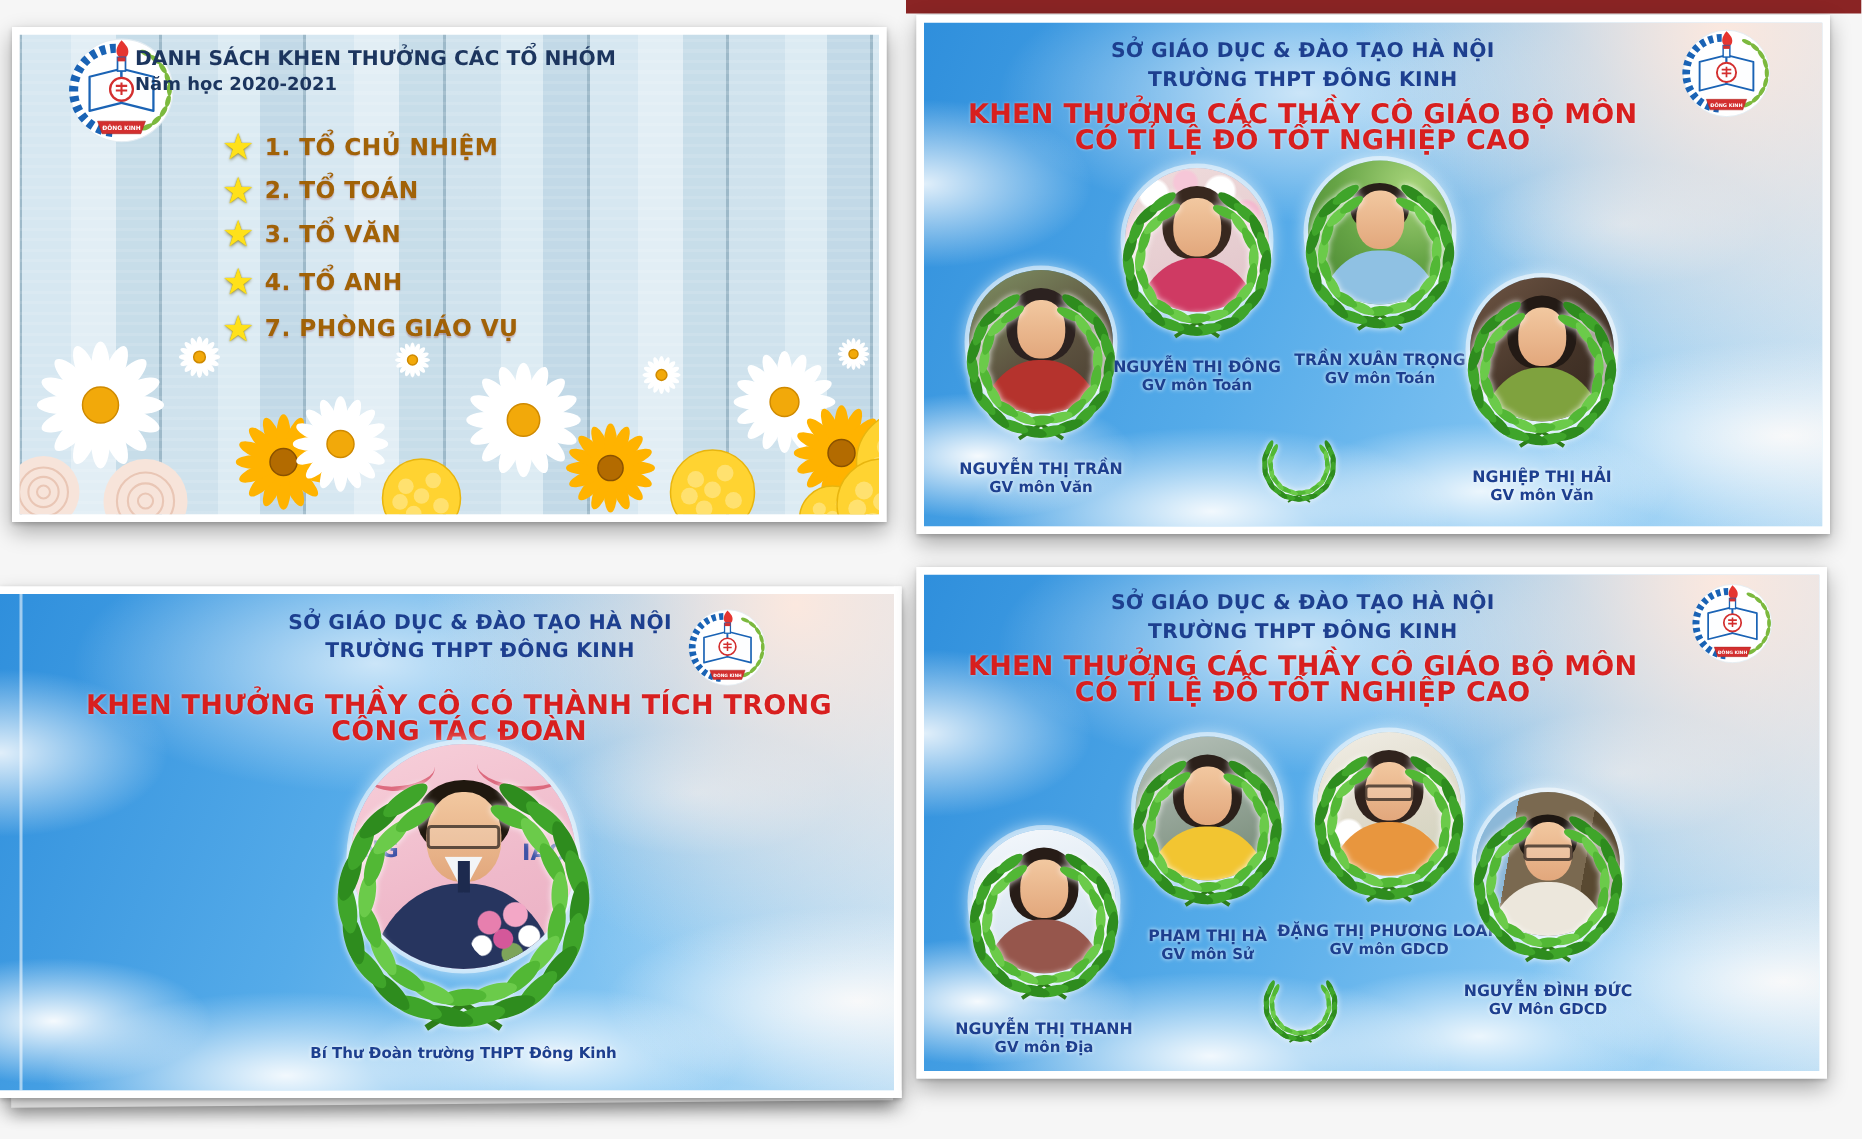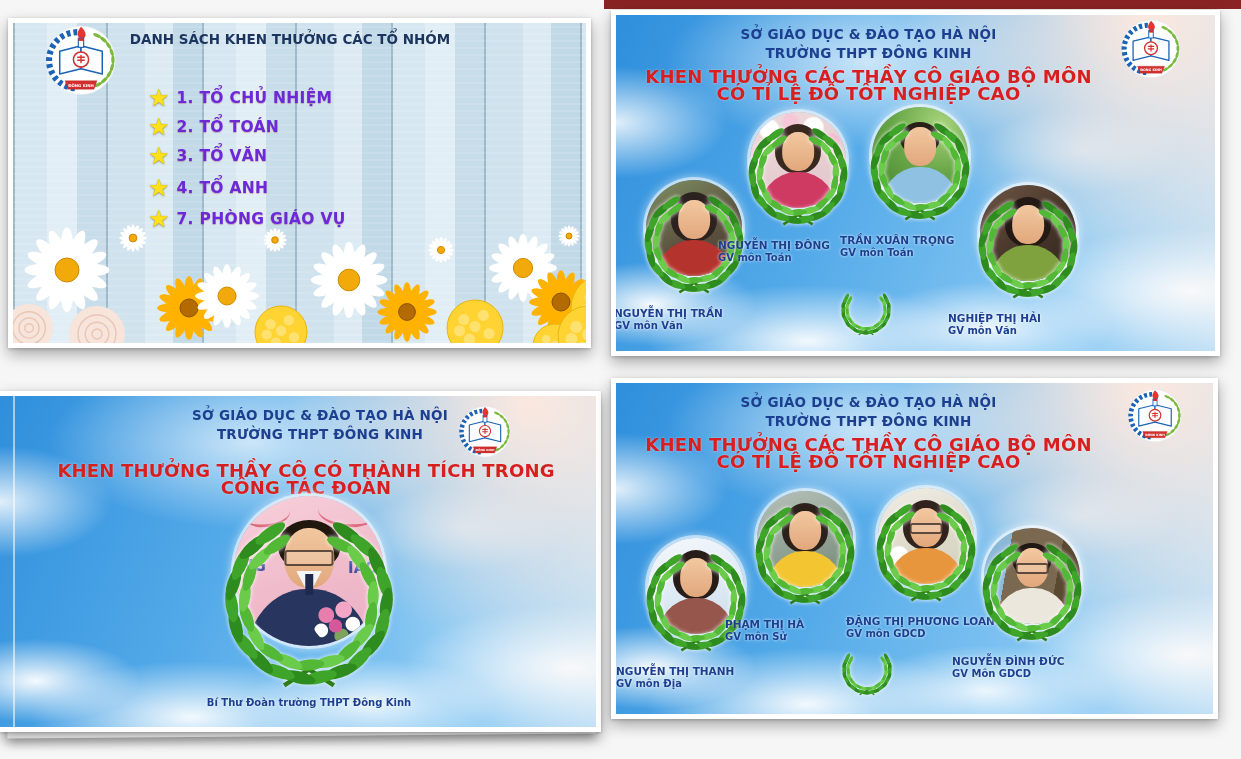--- a/index.html
+++ b/index.html
@@ -53,32 +53,32 @@
   }
 
   
   .hdr{position:absolute;text-align:center;color:#1d3f8f;font-weight:bold;}
   .hdr .l1,.hdr .l2{font-size:13.5px;line-height:19px;letter-spacing:.2px;}
   .award{position:absolute;text-align:center;color:#d81f1f;font-weight:bold;
          text-shadow:0 0 2px rgba(255,255,255,.5);}
   .award .l1,.award .l2{font-size:18px;line-height:17px;letter-spacing:.2px;}
 
   
-  .s1-hdr{position:absolute;top:8px;left:77px;width:400px;text-align:center;color:#1c355e;}
+  .s1-hdr{position:absolute;top:8px;left:77px;width:400px;text-align:left;color:#1c355e;}
   .s1-title{font-weight:bold;font-size:13.5px;line-height:17px;}
   .s1-sub{font-weight:bold;font-size:12px;margin-top:1px;}
   .s1-item{position:absolute;left:135px;display:flex;align-items:center;gap:7px;}
   .s1-item .star{font-size:24px;line-height:24px;color:#ffe11a;
       text-shadow:0 0 1px #9a8500,0 1px 2px rgba(90,80,0,.45);}
-  .s1-item .txt{font-weight:bold;font-size:15.5px;color:#6d28d9;letter-spacing:.3px;
+  .s1-item .txt{font-weight:bold;font-size:15.5px;color:#a16207;letter-spacing:.3px;
       text-shadow:0 1px 1px rgba(120,0,0,.25);}
   .flowers{position:absolute;left:0;bottom:0;width:573px;height:135px;}
 
   
-  .teacher{position:absolute;width:160px;}
+  .teacher{position:absolute;width:160px;text-align:center;}
   .wwrap{position:relative;width:112px;height:122px;margin:0 auto;}
   .photo{
     position:absolute;left:8px;top:0;width:96px;height:96px;border-radius:50%;
     overflow:hidden;background:var(--bg);
     box-shadow:0 0 0 3px rgba(255,255,255,.5), 0 0 10px 3px rgba(255,255,255,.55);
   }
   .photo span{position:absolute;display:block;}
   .ph-hair{top:12%;left:50%;transform:translateX(-50%);width:48%;height:52%;
     background:var(--hair);border-radius:50% 50% 42% 42%;}
   .male .ph-hair{height:33%;top:16%;width:41%;border-radius:50% 50% 45% 45%;}
@@ -169,20 +169,21 @@
         <path d="M50 9 C45 15 44 20 48 24 C54 27 58 21 55 15 C53 12 52 11 50 9 Z" fill="#e53530"></path>
         <rect x="46.5" y="24" width="7" height="12" fill="#ffffff" stroke="#1a63b5" stroke-width="1.5"></rect>
         <rect x="46.5" y="24" width="7" height="3.5" fill="#d32f2f"></rect>
         <circle cx="50" cy="52" r="10" fill="#ffffff" stroke="#d32f2f" stroke-width="2"></circle>
         <path d="M45 49 h10 M45 53 h10 M50 46 v11" stroke="#d32f2f" stroke-width="1.8" fill="none"></path>
         <path d="M29 80 L71 80 L67 91 L33 91 Z" fill="#d32f2f" stroke="#a8201a" stroke-width="0.5"></path>
         <text x="50" y="88" text-anchor="middle" font-size="5.2" font-weight="bold" fill="#ffffff" font-family="DejaVu Sans, sans-serif">ĐÔNG KINH</text>
       </svg>
     <div class="s1-hdr">
       <div class="s1-title">DANH SÁCH KHEN THƯỞNG CÁC TỔ NHÓM</div>
+      <div class="s1-sub">Năm học 2020-2021</div>
     </div>
     <div class="s1-item" style="top:63px">
       <span class="star">★</span>
       <span class="txt">1. TỔ CHỦ NHIỆM</span>
     </div>
     <div class="s1-item" style="top:92px">
       <span class="star">★</span>
       <span class="txt">2. TỔ TOÁN</span>
     </div>
     <div class="s1-item" style="top:121px">
@@ -839,21 +840,21 @@
         <path d="M50 34 L78 41 L78 71 L50 64 Z" fill="#fdfeff" stroke="#1a63b5" stroke-width="2" stroke-linejoin="round"></path>
         <path d="M50 9 C45 15 44 20 48 24 C54 27 58 21 55 15 C53 12 52 11 50 9 Z" fill="#e53530"></path>
         <rect x="46.5" y="24" width="7" height="12" fill="#ffffff" stroke="#1a63b5" stroke-width="1.5"></rect>
         <rect x="46.5" y="24" width="7" height="3.5" fill="#d32f2f"></rect>
         <circle cx="50" cy="52" r="10" fill="#ffffff" stroke="#d32f2f" stroke-width="2"></circle>
         <path d="M45 49 h10 M45 53 h10 M50 46 v11" stroke="#d32f2f" stroke-width="1.8" fill="none"></path>
         <path d="M29 80 L71 80 L67 91 L33 91 Z" fill="#d32f2f" stroke="#a8201a" stroke-width="0.5"></path>
         <text x="50" y="88" text-anchor="middle" font-size="5.2" font-weight="bold" fill="#ffffff" font-family="DejaVu Sans, sans-serif">ĐÔNG KINH</text>
       </svg>
 
-    <div class="teacher" style="left:0px;top:155px">
+    <div class="teacher" style="left:0px;top:170px">
       <div class="wwrap">
         <div class="photo p-thanh">
           <span class="ph-hair"></span>
           <span class="ph-face"></span>
           <span class="ph-body"></span>
         </div>
         <svg class="wreath" viewBox="0 0 130 130">
             <path d="M48 120 L65 109 L82 120" stroke="#2e7d1a" stroke-width="3" fill="none"></path>
             <ellipse cx="91.5" cy="16.100653599424753" rx="12" ry="4.2" fill="#2e8c1e" transform="rotate(35 91.5 16.100653599424753)"></ellipse>
             <ellipse cx="102.98947319792792" cy="25.043269542018244" rx="12" ry="4.2" fill="#3fa52a" transform="rotate(40.78947368421053 102.98947319792792 25.043269542018244)"></ellipse>

